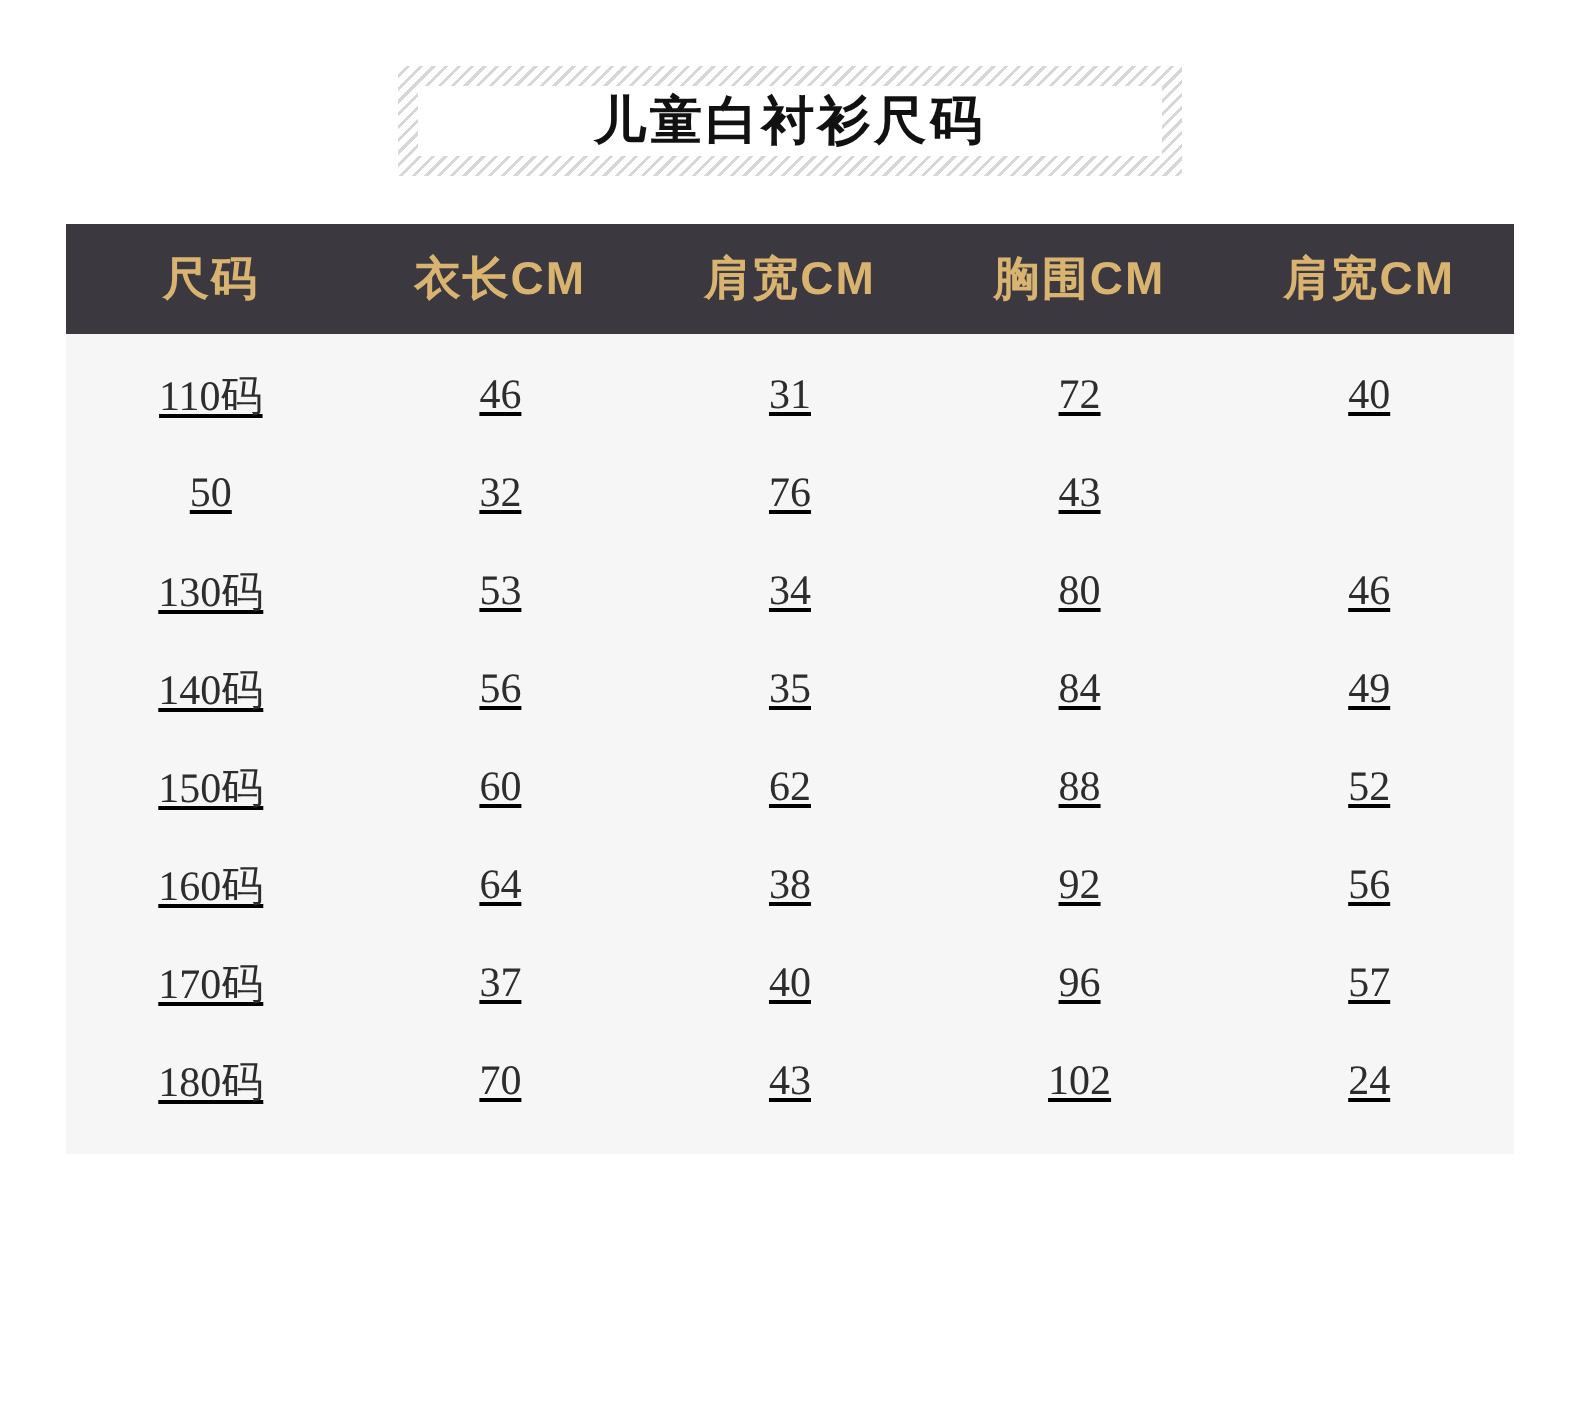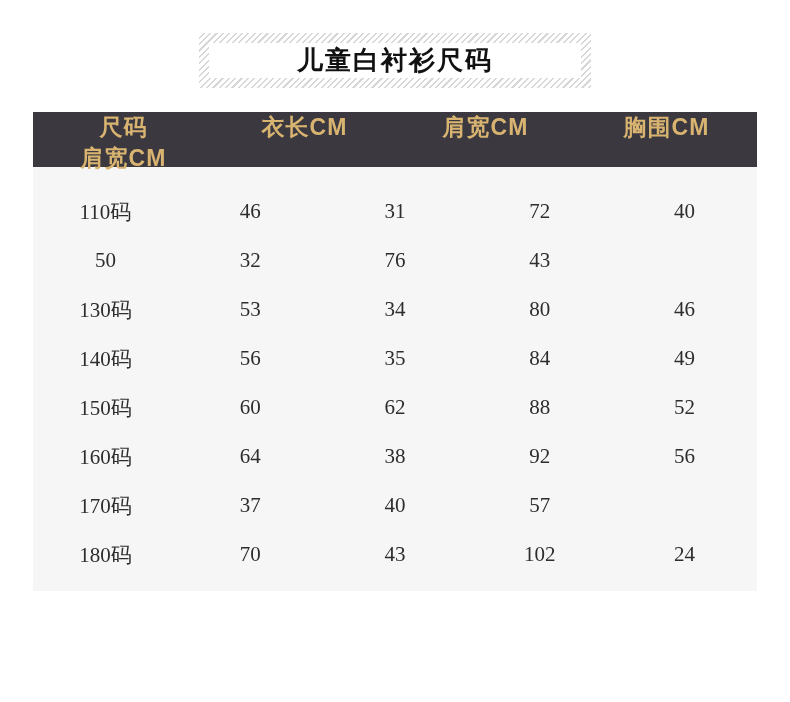--- a/index.html
+++ b/index.html
@@ -21,29 +21,29 @@
   }
   .title-inner{
     height:35px;background:#ffffff;
     display:flex;align-items:center;justify-content:center;
     font-family:"Liberation Sans", sans-serif;
     font-weight:700;font-size:26px;color:#111111;letter-spacing:2px;
     white-space:nowrap;
   }
   .size-table{width:724px;margin:24px auto 0;}
   .thead{
-    display:grid;grid-template-columns:repeat(4,1fr);
+    display:grid;grid-template-columns:repeat(5,1fr);
     background:var(--header-bg);height:55px;align-items:center;
   }
   .th{
     text-align:center;color:var(--header-text);
     font-family:"Liberation Sans", sans-serif;font-weight:700;
     font-size:23px;letter-spacing:1px;white-space:nowrap;
   }
-  .tbody{background:var(--body-bg);padding:20px 0 12px;}
+  .tbody{background:var(--body-bg);padding:6px 0 12px;text-decoration:underline;}
   .tr{display:grid;grid-template-columns:repeat(5,1fr);height:49px;align-items:center;}
   .td{
     text-align:center;font-family:"Liberation Serif", serif;
     font-size:21px;color:#2d2d2d;white-space:nowrap;
   }
   .note{
     margin:26px 0 0 45px;width:720px;
     font-family:"Liberation Serif", serif;font-size:20px;color:#1f1f1f;
     letter-spacing:0.5px;
   }
@@ -107,20 +107,21 @@
           <div class="td">160码</div>
           <div class="td">64</div>
           <div class="td">38</div>
           <div class="td">92</div>
           <div class="td">56</div>
         </div>
         <div class="tr">
           <div class="td">170码</div>
           <div class="td">37</div>
           <div class="td">40</div>
+          <div class="td">96</div>
           <div class="td">57</div>
         </div>
         <div class="tr">
           <div class="td">180码</div>
           <div class="td">70</div>
           <div class="td">43</div>
           <div class="td">102</div>
           <div class="td">24</div>
         </div>
       </div>

